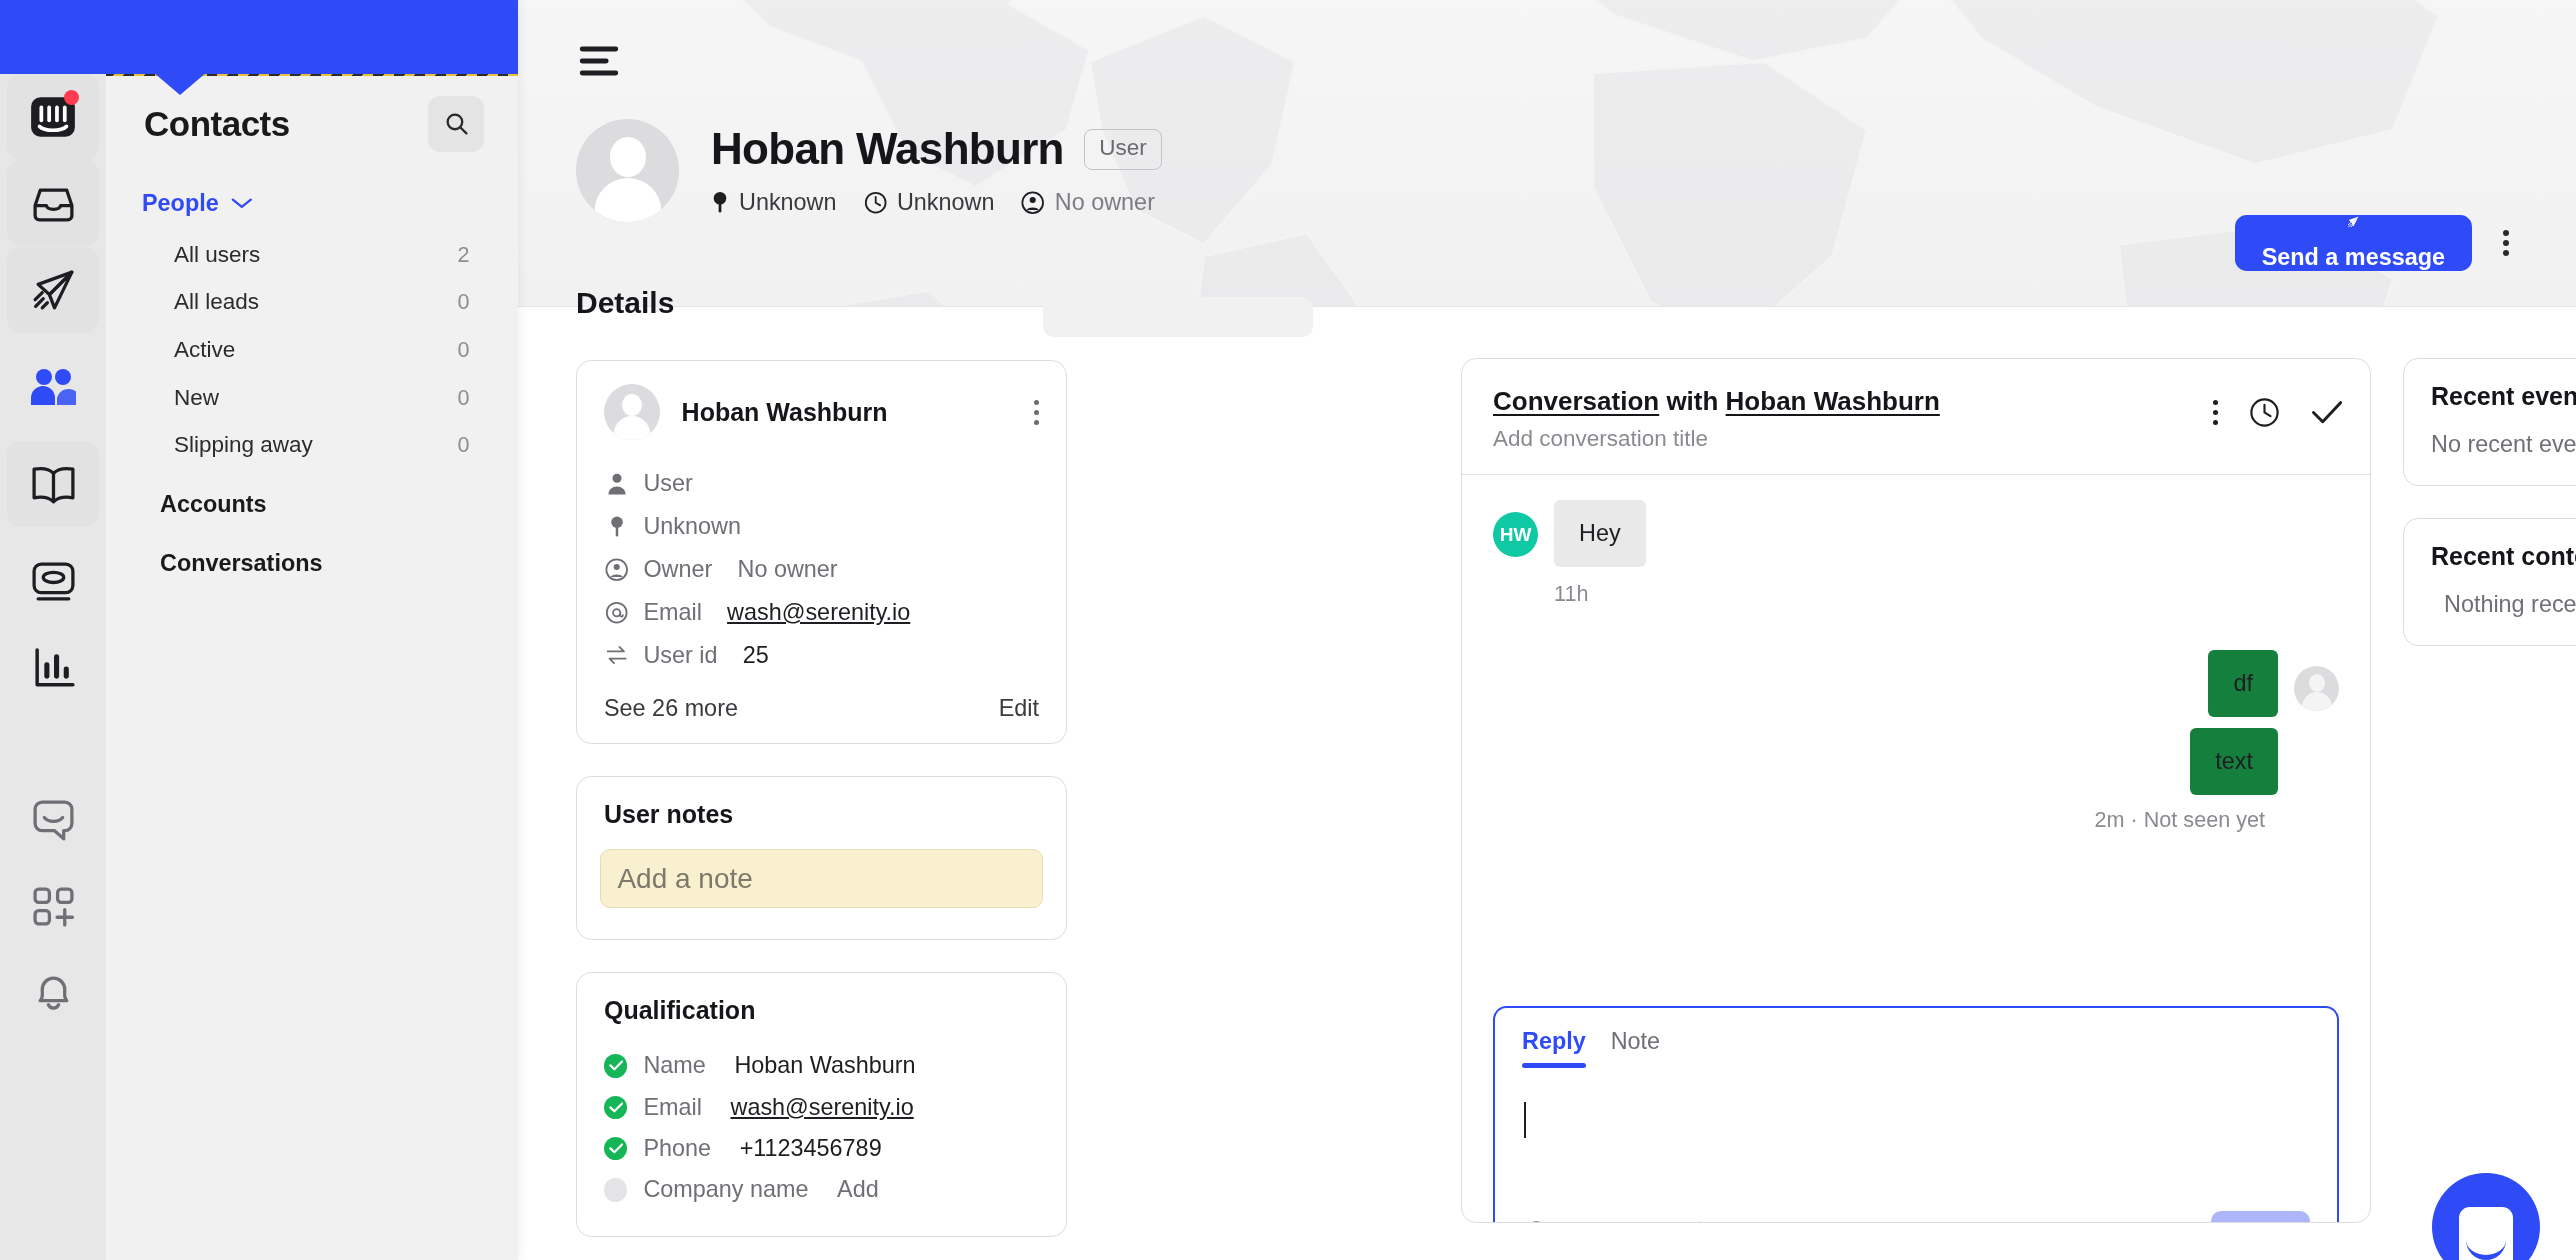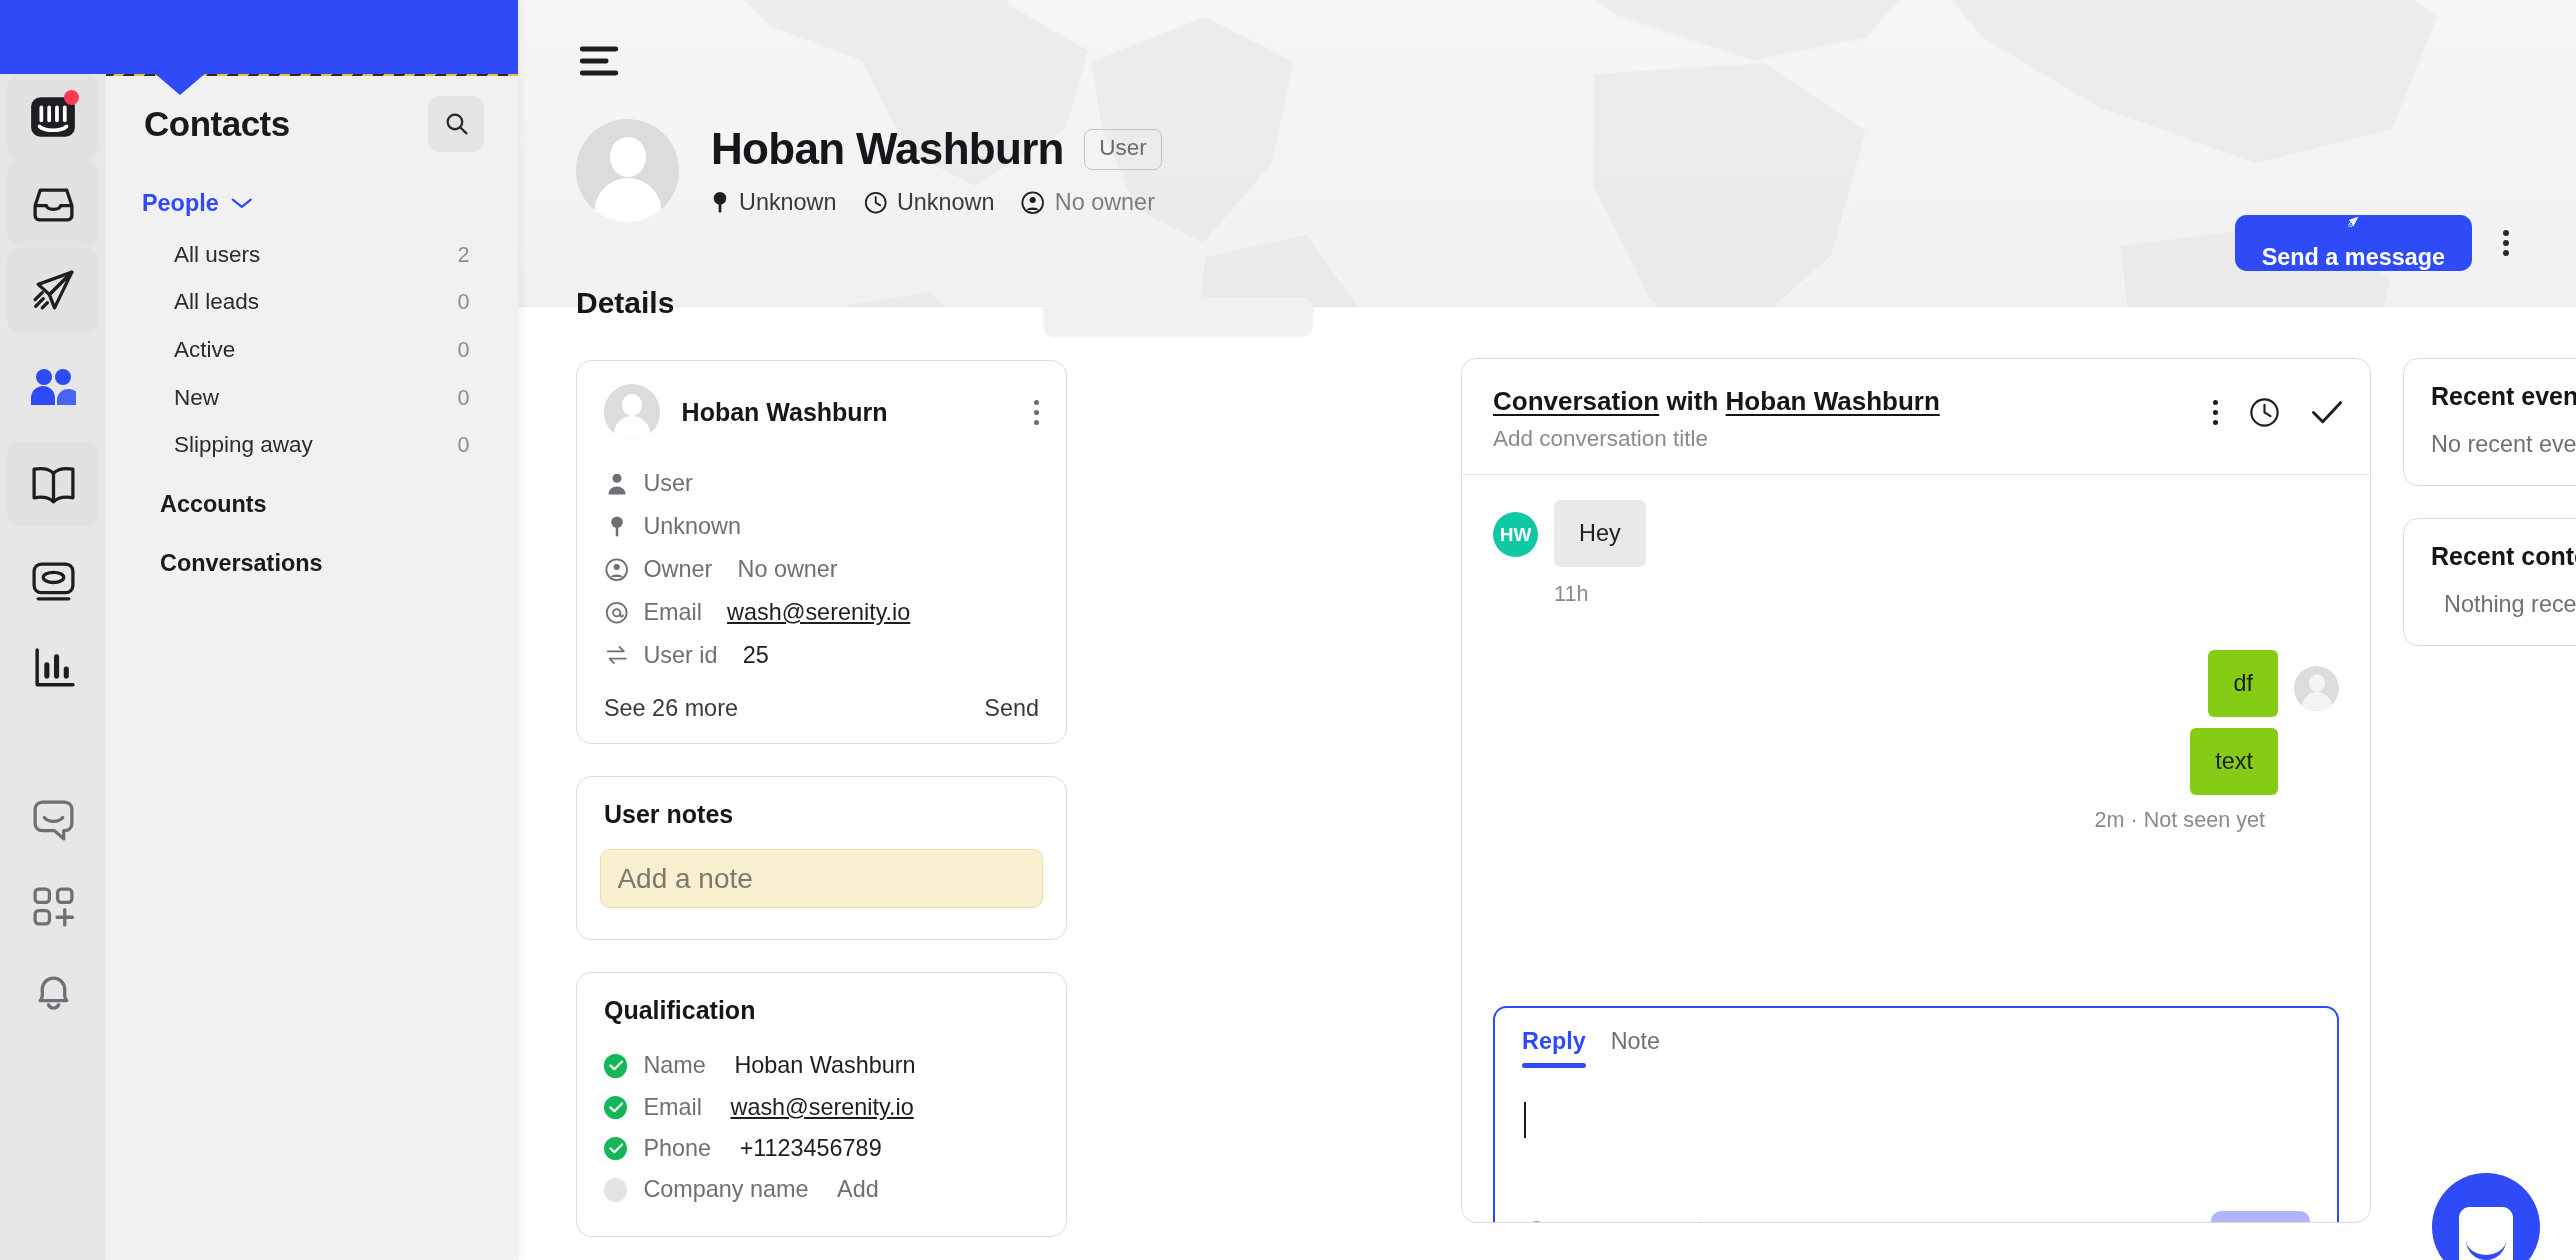--- a/index.html
+++ b/index.html
@@ -189,21 +189,21 @@
   .conv-kebab { display:flex; flex-direction:column; gap:4.5px; align-items:center; }
   .conv-kebab i { width: 5.4px; height: 5.4px; border-radius: 50%; background: #1e1e22; display: block; }
 
   .msgs { padding: 25px 31px 0 31px; }
   .msg-in { display: flex; align-items: flex-start; gap: 16px; }
   .av-hw { width: 45px; height: 45px; border-radius: 50%; background: #0fc9a4;
     color: #fff; font-size: 19px; font-weight: 700; display:flex; align-items:center; justify-content:center; flex:none;
     margin-top: 12.6px; }
   .bub { border-radius: 6px; padding: 20px 25px; font-size: 23.4px; color: #1e1e22; }
   .bub.gray { background: #e9e9ea; }
-  .bub.blue { background: #84cc16; }
+  .bub.blue { background: #15803d; }
   .stamp { font-size: 21.6px; color: #8a8a90; }
   .in-stamp { margin: 14.4px 0 0 61px; }
   .msg-out { display: flex; justify-content: flex-end; align-items: flex-start; gap: 16px; margin-top: 43px; }
   .out-bubs { display: flex; flex-direction: column; gap: 10.8px; align-items: flex-end; }
   .av-out { width: 45px; height: 45px; border-radius: 50%; background: #dcdcde; position: relative; overflow:hidden; flex:none; margin-top: 16px;}
   .av-out .h { position: absolute; left: 50%; top: 8px; transform: translateX(-50%);
     width: 16px; height: 18px; border-radius: 50%; background: #f4f4f5; }
   .av-out .b { position: absolute; left: 50%; top: 26px; transform: translateX(-50%);
     width: 30px; height: 30px; border-radius: 50%; background: #f4f4f5; }
   .out-stamp { text-align: right; margin: 12.6px 74px 0 0; }
@@ -381,21 +381,21 @@
                 <svg width="23.4" height="20" viewBox="0 0 26 22">
                     <path d="M3 7h18l-5-5M23 15H5l5 5" fill="none" stroke="#6f6f75" stroke-width="2" stroke-linecap="round" stroke-linejoin="round"></path>
                   </svg>
               </span>
               <span class="k">User id</span>
               <span class="v">25</span>
             </div>
           </div>
           <div class="dc-foot">
             <span class="l">See 26 more</span>
-            <span class="r">Send</span>
+            <span class="r">Edit</span>
           </div>
         </div>
 
         <div class="card">
           <div class="card-title">User notes</div>
           <div class="note-box">
             <span>Add a note</span>
           </div>
         </div>
 

